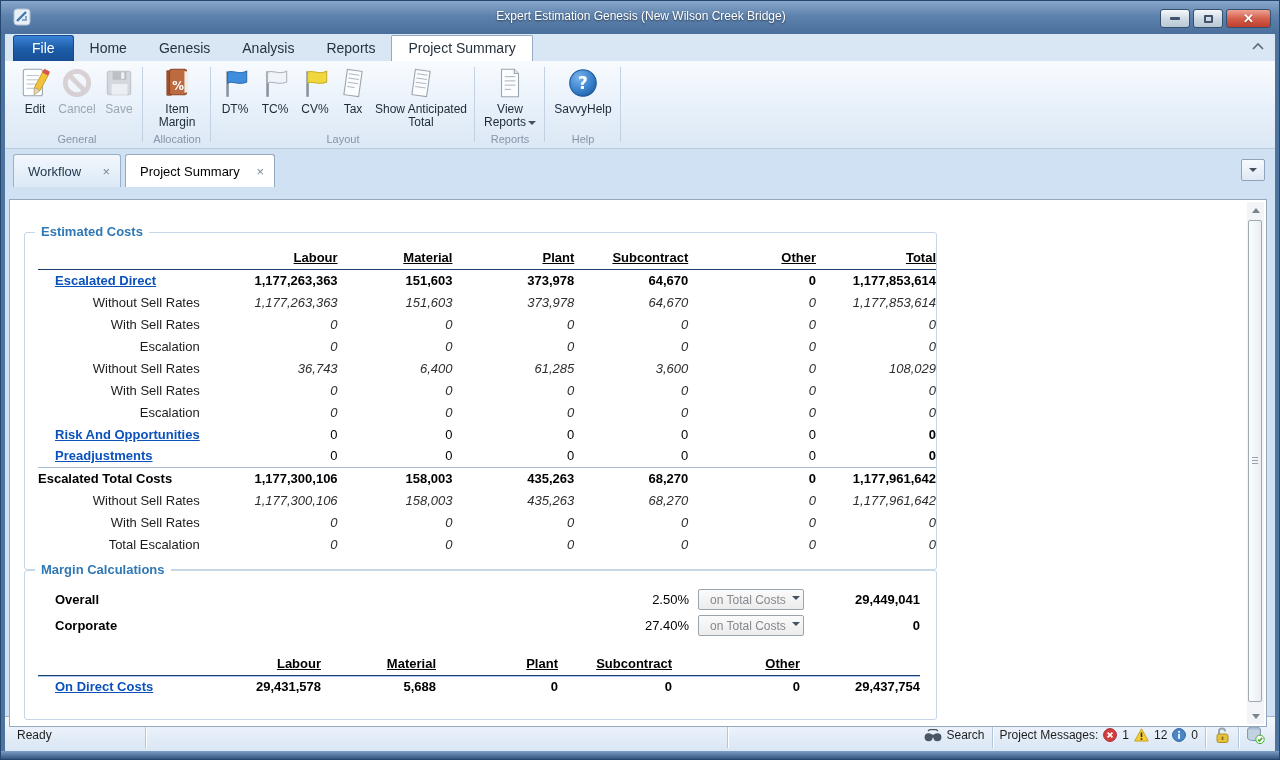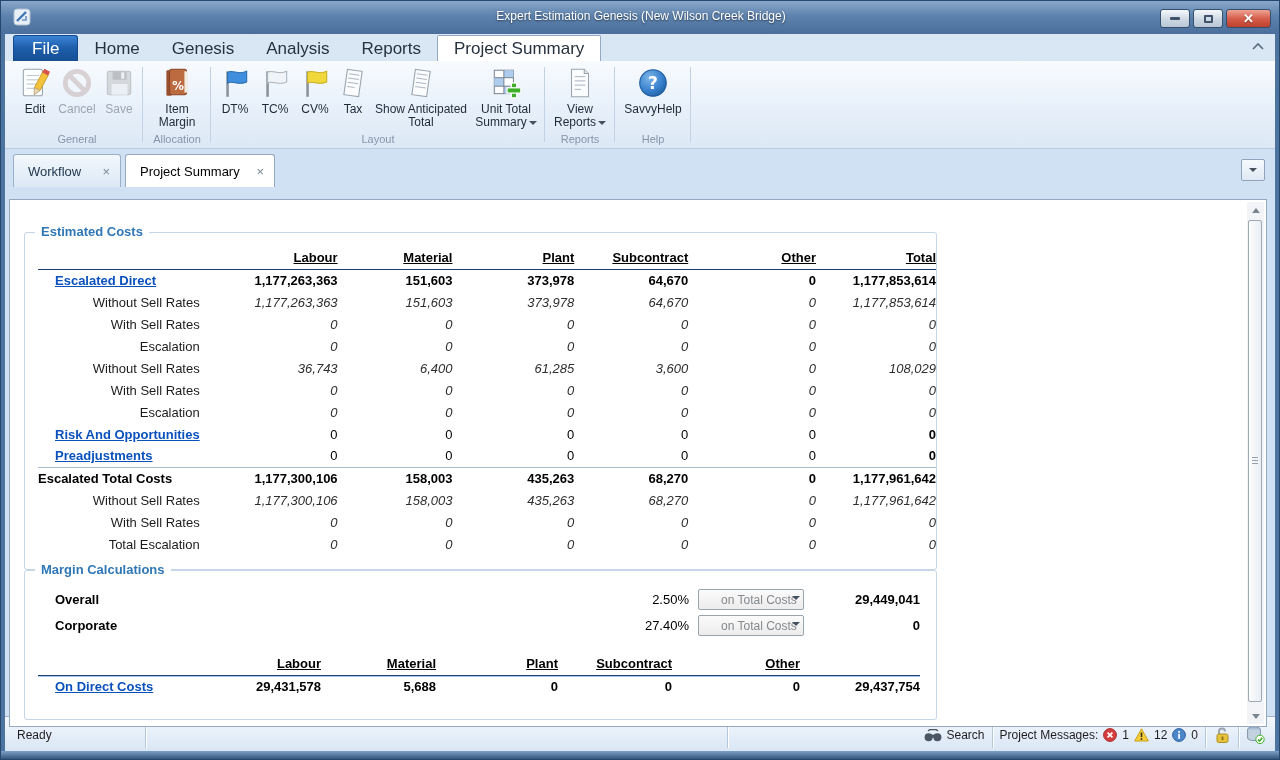--- a/index.html
+++ b/index.html
@@ -19,21 +19,21 @@
   .win-controls { position:absolute; right:10px; top:8px; display:flex; gap:3px; }
   .wbtn { width:30px; height:19px; border:1px solid #35506f; border-radius:3px;
     background:linear-gradient(#f5f8fb,#cdd8e3 55%,#b9c7d5); display:flex; align-items:center; justify-content:center; }
   .wbtn.close { width:45px; background:linear-gradient(#efa395,#d65f4c 50%,#bf3f2e); }
   .glyph-min { width:10px; height:3px; background:#41536a; border-radius:1px; }
   .glyph-max { width:9px; height:8px; border:2px solid #41536a; border-radius:1px; }
   .glyph-close { color:#fff; font-weight:bold; font-size:13px; line-height:1; text-shadow:0 1px 1px rgba(0,0,0,.4); }
   
   .ribbon-tabs { position:absolute; left:4px; right:4px; top:33px; height:27px;
     background:#d9e6f4; padding-left:8px; display:flex; align-items:flex-end; }
-  .rtab { padding:0 16px; line-height:25px; font-size:17px; color:#27323f; }
+  .rtab { padding:0 16px; line-height:25px; font-size:14px; color:#27323f; }
   .rtab.file { background:linear-gradient(#3c83d6,#1d5da9 50%,#164f95); color:#fff;
     border-radius:3px 3px 0 0; border:1px solid #124a8b; border-bottom:none; padding:0 18px; }
   .rtab.active { background:#fff; border:1px solid #97a9c0; border-bottom:none; border-radius:2px 2px 0 0; }
   .ribbon-collapse { position:absolute; right:14px; top:40px; }
   
   .ribbon-body { position:absolute; left:4px; right:4px; top:60px; height:88px;
     background:linear-gradient(#f8fbfe,#e7f0fa 55%,#dce8f5); border-bottom:1px solid #b9cbde; display:flex; padding-left:6px; }
   .rgroup { display:flex; flex-direction:column; padding:2px 4px 0 4px; position:relative; }
   .rgroup::after { content:""; position:absolute; right:0; top:6px; bottom:6px; width:1px; background:#c3d2e2; }
   .rbtns { display:flex; flex:1; align-items:flex-start; }
@@ -82,21 +82,21 @@
   a.lnk { color:#0a51bc; font-weight:bold; text-decoration:underline; }
   table.costs.mtable th { box-shadow:0 2px 0 #aacbea; }
   table.costs.mtable { margin-bottom:0; }
   
   .m-row { position:relative; height:26px; font-size:13px; }
   .m-rows { padding-top:16px; }
   .m-label { position:absolute; left:30px; top:5px; font-weight:bold; }
   .m-pct { position:absolute; left:560px; width:104px; top:5px; text-align:right; }
   .m-select { position:absolute; left:673px; top:2px; width:106px; height:21px;
     border:1px solid #9aa4ad; border-radius:2px; background:linear-gradient(#fbfbfb,#ececec);
-    display:flex; align-items:center; font-size:12px; color:#85898e; padding-left:22px; }
+    display:flex; align-items:center; font-size:12px; color:#85898e; padding-left:11px; }
   .m-select .dd { position:absolute; right:3px; top:6px; }
   .m-total { position:absolute; left:770px; width:125px; top:5px; text-align:right; font-weight:bold; }
   
   .vscroll { position:absolute; right:2px; top:2px; bottom:2px; width:17px; background:#f2f4f7; }
   .sbtn { position:absolute; left:0; width:17px; height:16px; display:flex; align-items:center; justify-content:center; }
   .sbtn.up { top:0; } .sbtn.down { bottom:0; }
   .tri-up { width:0; height:0; border-left:4px solid transparent; border-right:4px solid transparent; border-bottom:5px solid #7b858f; }
   .tri-dn { width:0; height:0; border-left:4px solid transparent; border-right:4px solid transparent; border-top:5px solid #7b858f; }
   .sthumb { position:absolute; left:1px; top:18px; width:14px; height:482px;
     background:linear-gradient(90deg,#fcfdfe,#e9edf2); border:1px solid #9fa9b4; border-radius:2px; }
@@ -241,36 +241,20 @@
         <svg class="ricon" viewBox="0 0 32 32">
           <g transform="rotate(8 16 16)">
             <path d="M9 4 L23 4 L23 28 L9 28 Z" fill="#fbfcfd" stroke="#9aa4ad"></path>
             <line x1="11" y1="8" x2="21" y2="8" stroke="#aeb8c2"></line>
               <line x1="11" y1="12" x2="21" y2="12" stroke="#aeb8c2"></line>
             <line x1="11" y1="16" x2="21" y2="16" stroke="#aeb8c2"></line>
               <line x1="11" y1="20" x2="21" y2="20" stroke="#aeb8c2"></line>
           </g>
         </svg>
         <span>Show Anticipated Total</span>
-      </div>
-      <div class="rbtn" style="width:70px">
-        <svg class="ricon" viewBox="0 0 32 32">
-          <rect x="5" y="4" width="18" height="22" fill="#fff" stroke="#7d8795"></rect>
-          <rect x="14" y="4" width="9" height="7" fill="#aecdee"></rect>
-          <rect x="5" y="11" width="9" height="8" fill="#aecdee"></rect>
-          <rect x="14" y="19" width="9" height="7" fill="#aecdee"></rect>
-          <line x1="14" y1="4" x2="14" y2="26" stroke="#7d8795"></line>
-          <line x1="5" y1="11" x2="23" y2="11" stroke="#7d8795"></line>
-          <line x1="5" y1="19" x2="23" y2="19" stroke="#7d8795"></line>
-          <g stroke="#fff" stroke-width="1.2">
-            <rect x="21" y="16" width="5" height="14" fill="#3fae29"></rect>
-            <rect x="17" y="20.5" width="13" height="5" fill="#3fae29"></rect>
-          </g>
-        </svg>
-        <span><span>Unit Total Summary</span><span class="caret-dn"></span></span>
       </div>
     </div>
     <div class="glabel">Layout</div>
   </div>
 
   <div class="rgroup">
     <div class="rbtns">
       <div class="rbtn" style="width:62px">
         <svg class="ricon" viewBox="0 0 32 32">
           <path d="M8 3 L20 3 L24 7 L24 29 L8 29 Z" fill="#fbfcfd" stroke="#9aa4ad"></path>

